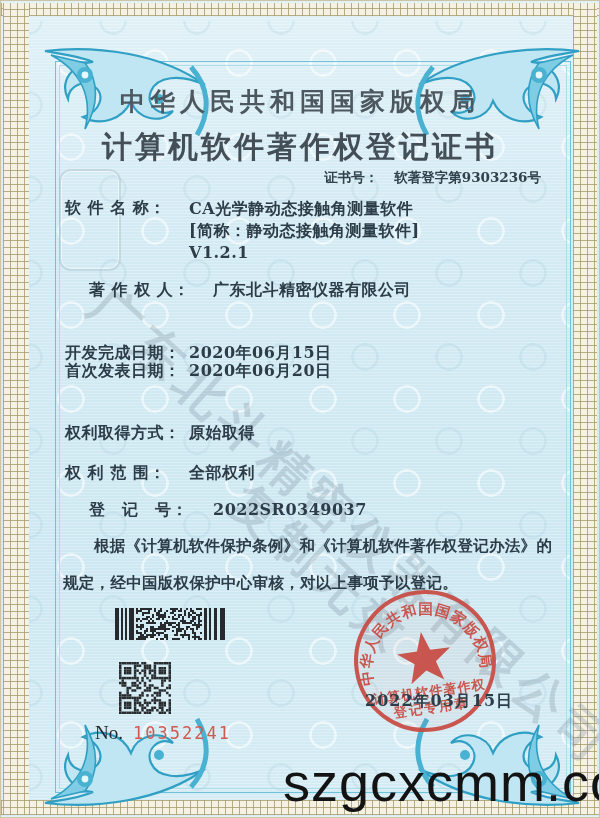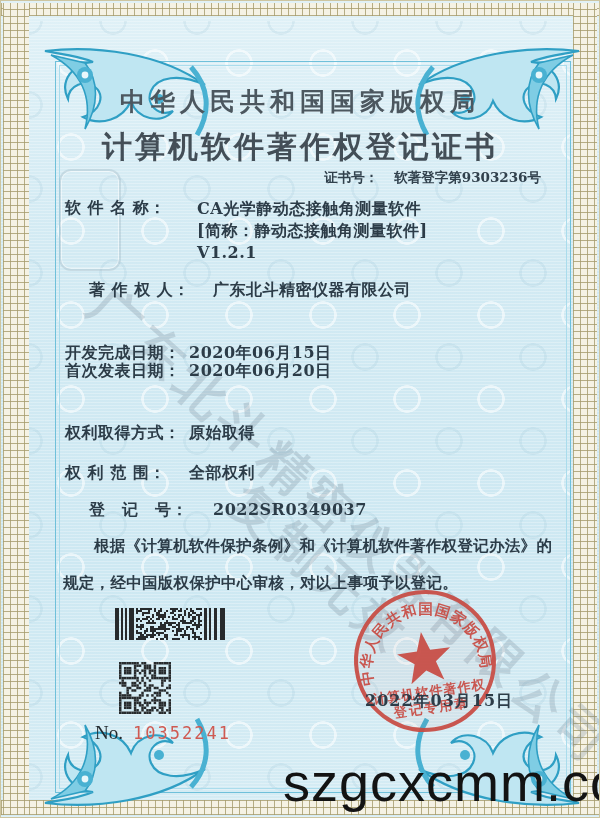--- a/index.html
+++ b/index.html
@@ -44,21 +44,21 @@
     font-size:25px;font-weight:700;letter-spacing:5px;color:#4c575f;}
   .cert-title{position:absolute;left:0;right:0;top:126px;text-align:center;
     font-size:30px;font-weight:700;letter-spacing:3px;color:#434e57;}
   .cert-no{position:absolute;right:58px;top:168px;font-size:13.5px;font-weight:700;color:#31414d;}
   .cert-no span{margin-left:16px;}
   .row{position:absolute;left:64px;color:#2c3c48;font-size:16px;font-weight:700;
     display:flex;align-items:flex-start;}
   .row .lab{display:inline-block;width:120px;flex:0 0 120px;letter-spacing:.5px;}
   .row .val{margin-left:4px;letter-spacing:.5px;}
   .vlines div{line-height:22px;}
-  #row-software{top:197px;gap:8px;} #row-owner{top:279px;margin-left:24px;} #row-dev{top:342px;}
+  #row-software{top:197px;} #row-owner{top:279px;margin-left:24px;} #row-dev{top:342px;}
   #row-pub{top:360px;} #row-method{top:422px;} #row-scope{top:462px;} #row-reg{top:499px;margin-left:24px;}
   .statement{position:absolute;left:62px;top:526px;width:492px;
     font-size:15.5px;font-weight:700;color:#2c3c48;line-height:37px;
     text-indent:2em;letter-spacing:.3px;}
   
   .barcode{position:absolute;left:114px;top:607px;}
   .qr{position:absolute;left:118px;top:661px;}
   .serial{position:absolute;left:94px;top:720px;font-size:19px;color:#22292e;}
   .serial .no{font-family:"Liberation Serif",serif;font-weight:400;}
   .serial .num{font-family:"DejaVu Sans Mono",monospace;font-size:17px;color:#cf5a52;

